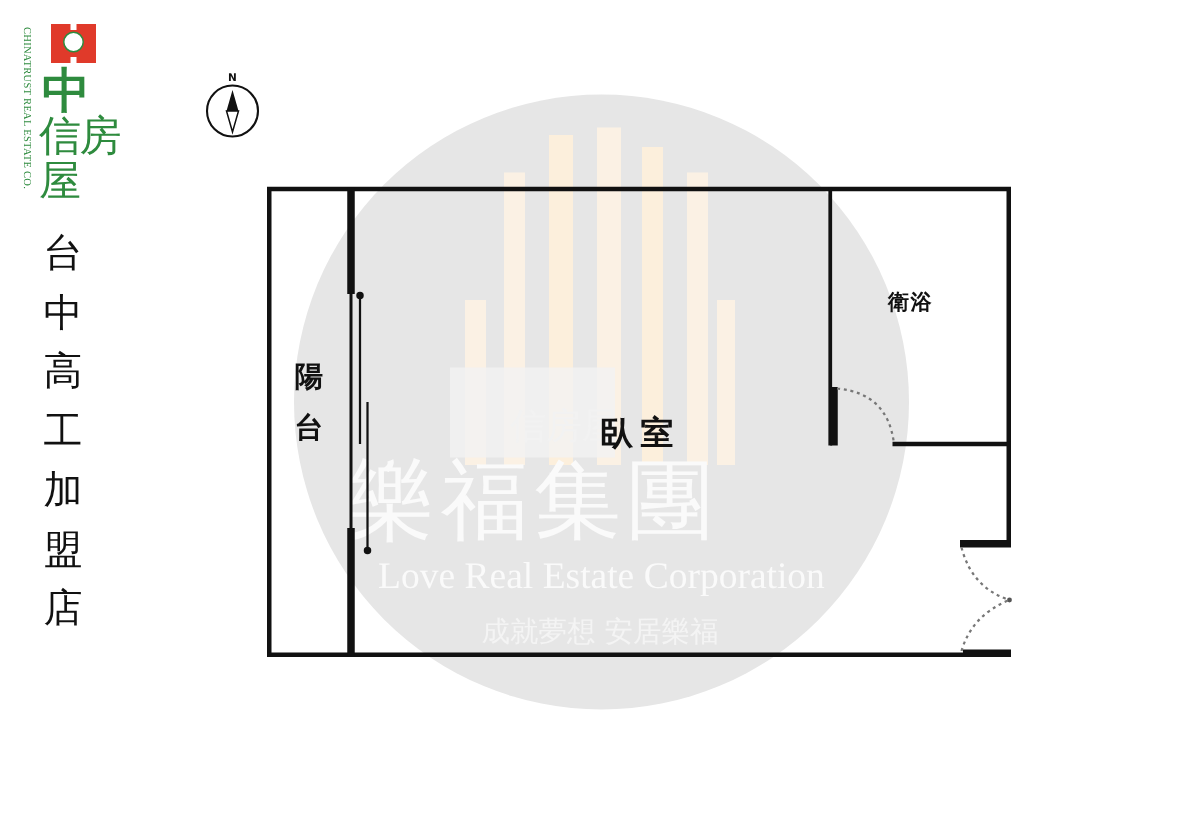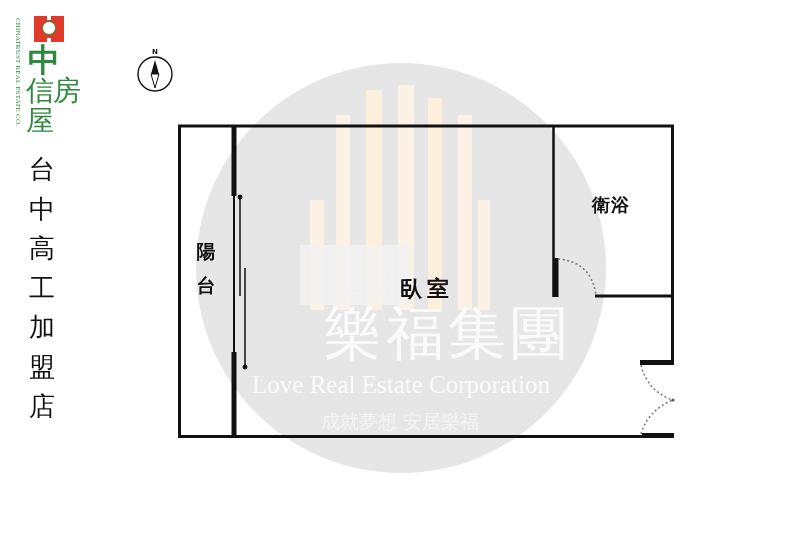--- a/index.html
+++ b/index.html
@@ -19,31 +19,31 @@
   
   #store { left:22px; top:150px; width:40px; font-family:"DejaVu Serif", serif; font-size:26px; line-height:39.5px; color:#111; text-align:center; }
   #store span { display:block; }
 
   
   #compass { left:133px; top:45px; width:42px; height:50px; }
 
   
   #wm-circle { left:196px; top:63px; width:410px; height:410px; border-radius:50%; background:#e6e6e6; }
   #wm-bars { left:300px; top:80px; width:200px; height:230px; }
-  #wm-title { left:232px; top:298px; width:340px; text-align:right; font-family:"DejaVu Serif", serif; font-size:58px; line-height:70px; color:#fafafa; letter-spacing:4px; }
+  #wm-title { left:232px; top:298px; width:340px; text-align:left; font-family:"DejaVu Serif", serif; font-size:58px; line-height:70px; color:#fafafa; letter-spacing:4px; }
   #wm-en { left:226px; top:370px; width:350px; text-align:center; font-family:"Liberation Serif", serif; font-size:25px; line-height:30px; color:#fafafa; }
   #wm-slogan { left:240px; top:408px; width:320px; text-align:center; font-family:"DejaVu Sans", sans-serif; font-size:19px; line-height:26px; color:#f4f4f4; }
   #wm-sub { left:340px; top:268px; width:160px; text-align:left; font-size:24px; color:#f2f2f2; }
 
   
   .room-label { font-family:"DejaVu Sans", sans-serif; font-weight:bold; font-size:19px; color:#111; }
   #lbl-balcony { left:194px; top:234px; width:24px; line-height:34px; text-align:center; }
   #lbl-balcony span { display:block; }
   #lbl-bedroom { left:400px; top:274px; letter-spacing:5px; font-size:22px; }
-  #lbl-bath { left:592px; top:193px; letter-spacing:1px; font-size:18px;font-family:Liberation Mono, monospace; }
+  #lbl-bath { left:592px; top:193px; letter-spacing:1px; font-size:14px;font-family:Liberation Mono, monospace; }
 </style>
 </head>
 <body>
 
 <div id="wm-circle" class="abs"></div>
 <svg id="wm-bars" class="abs" viewBox="0 0 200 230">
   <rect x="10" y="120" width="14" height="110" fill="#fbf1e4"></rect>
   <rect x="36" y="35" width="14" height="195" fill="#fbf1e4"></rect>
   <rect x="66" y="10" width="16" height="220" fill="#fcefdc"></rect>
   <rect x="98" y="5" width="16" height="225" fill="#fbf1e4"></rect>

